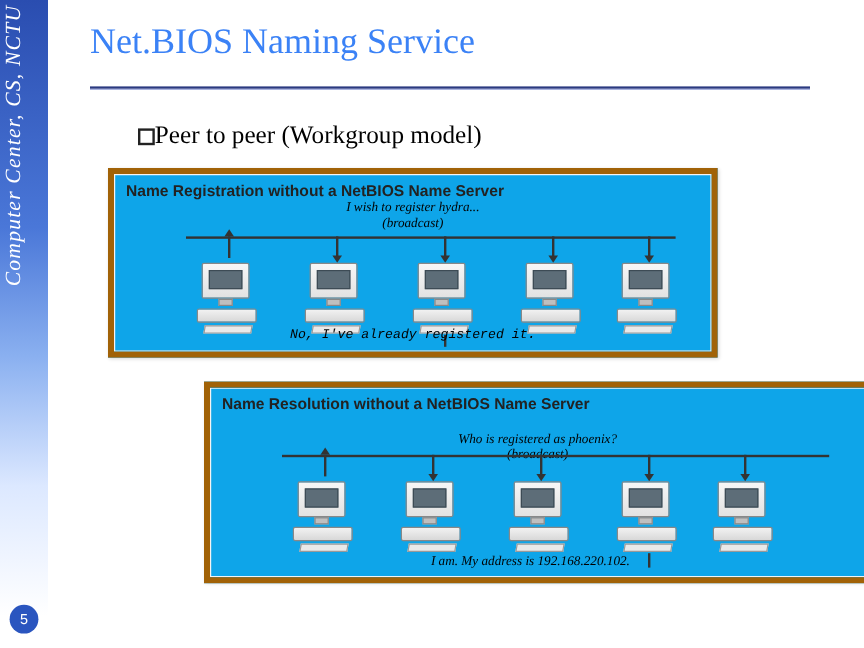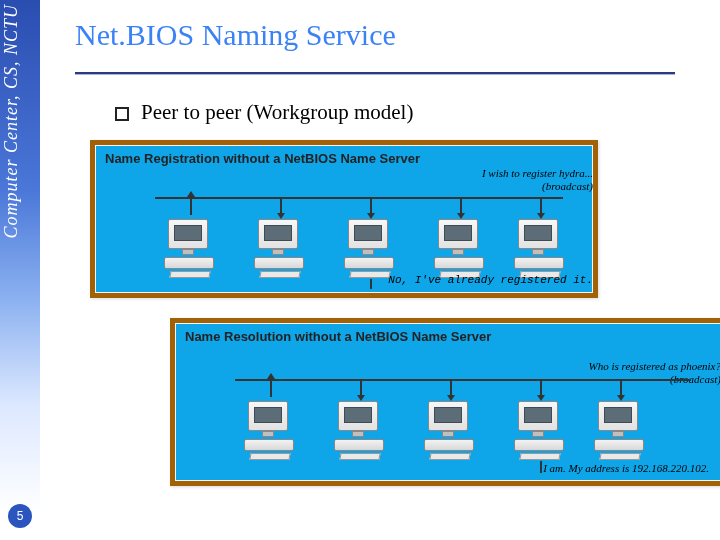--- a/index.html
+++ b/index.html
@@ -59,21 +59,21 @@
     border-top: 2px solid #2b3a80;
     border-bottom: 1px solid #aab4e0;
   }
   .bullet-row {
     position: absolute;
     left: 115px; top: 100px;
     font-size: 21px;
     color: #000;
     display: flex;
     align-items: center;
-    gap: 12px;
+    gap: 0;
   }
   .bullet-sq {
     width: 14px; height: 14px;
     border: 2px solid #222;
     display: inline-block;
     position: relative;
     top: 1px;
   }
 
   
@@ -87,21 +87,21 @@
     font-family: Arial, Helvetica, sans-serif;
     font-weight: bold;
     font-size: 13px;
     color: #222;
     padding: 6px 8px 2px 10px;
   }
   .speech {
     font-family: "Times New Roman", serif;
     font-style: italic;
     font-size: 11px;
-    text-align: right;
+    text-align: center;
     line-height: 1.15;
   }
   .busline {
     position: absolute;
     background: #333;
     height: 2px;
   }
   .stubline {
     position: absolute;
     background: #333;

